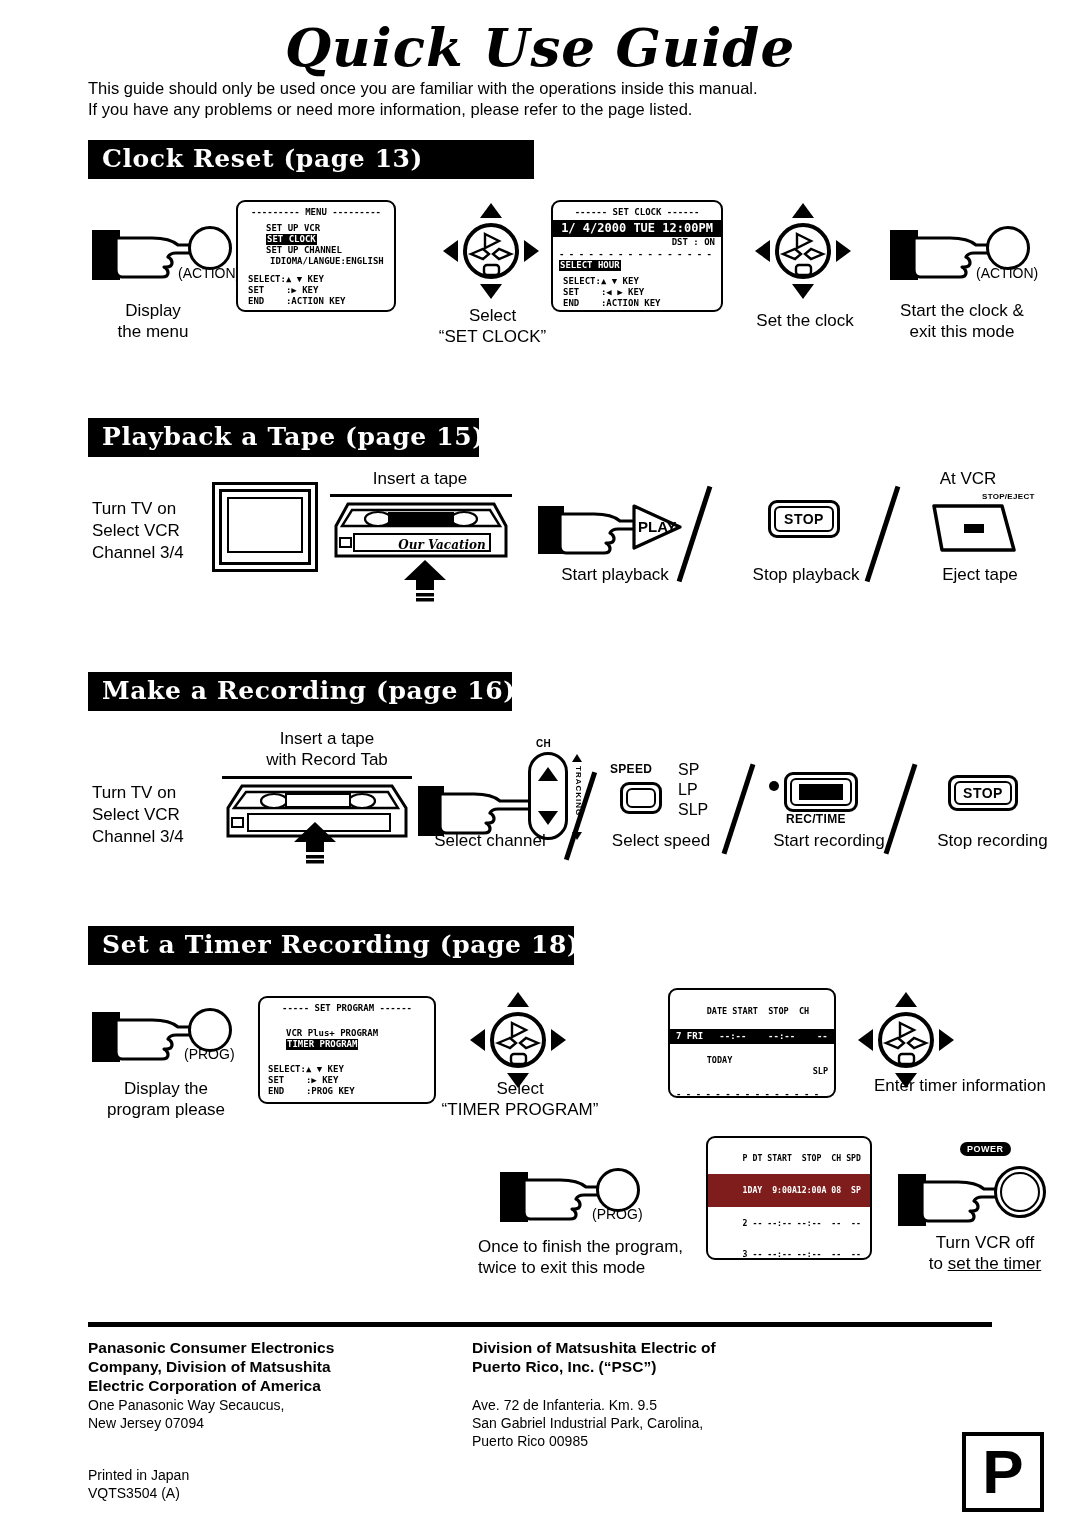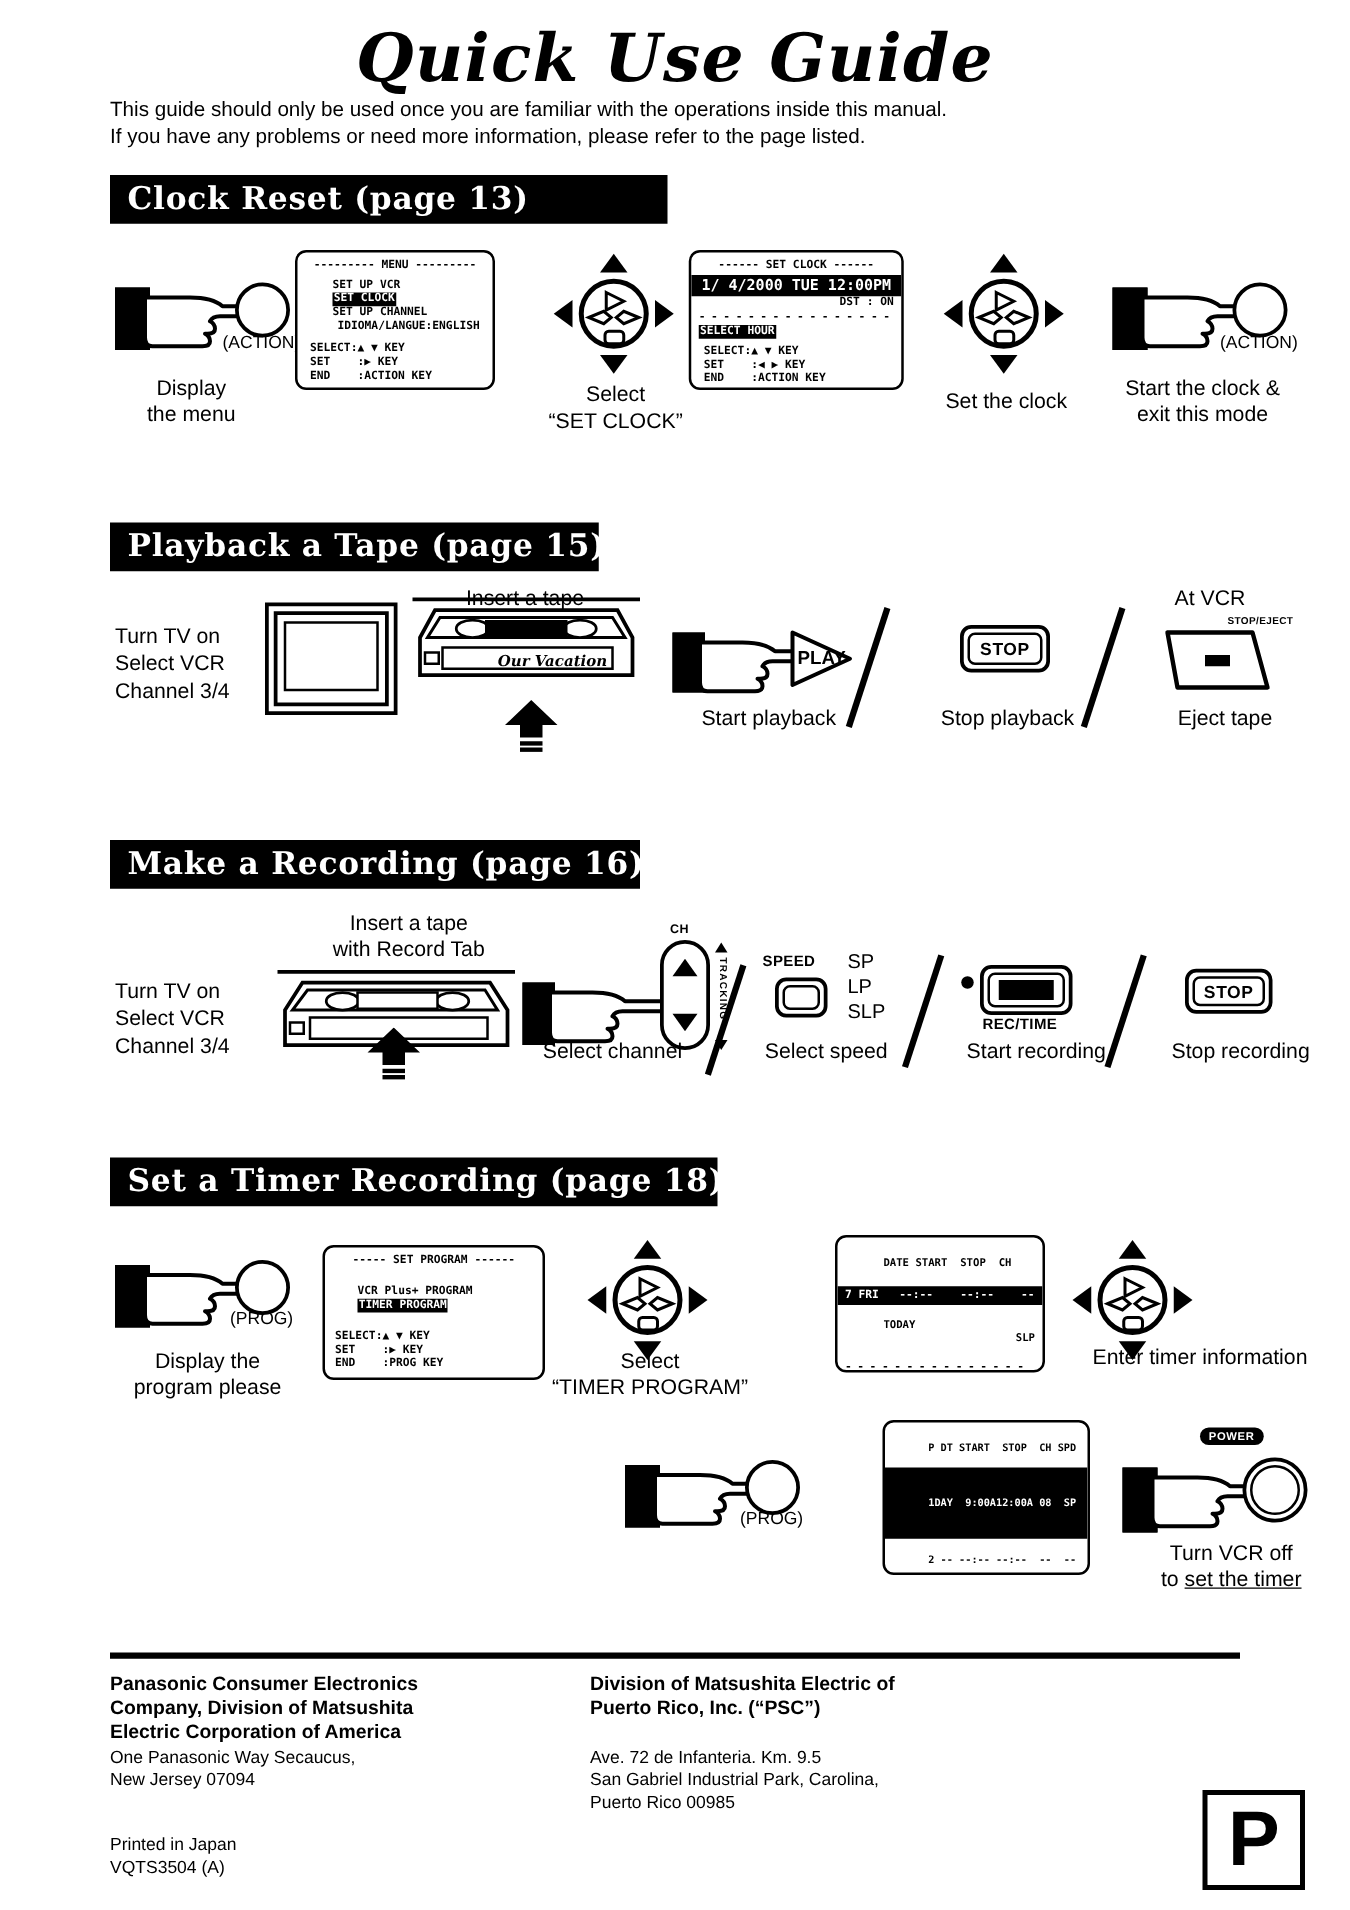--- a/index.html
+++ b/index.html
@@ -220,21 +220,21 @@
     <div>Select VCR</div>
     <div>Channel 3/4</div>
   </div>
 
   <div class="tv" style="left:212px;top:482px;width:106px;height:90px;">
     <div class="b2"></div>
     <div class="screen"></div>
   </div>
 
   <div class="cap" style="left:330px;top:468px;width:180px;">Insert a tape</div>
-  <div class="cass" style="left:330px;top:478px;width:182px;height:72px;">
+  <div class="cass" style="left:330px;top:494px;width:182px;height:72px;">
     <div class="slot" style="left:0;top:0;width:182px;"></div>
     <svg width="182" height="72" style="position:absolute;left:0;top:4px;">
       <path d="M18,6 L164,6 L176,28 L176,58 L6,58 L6,28 Z" fill="#fff" stroke="#000" stroke-width="3"></path>
       <path d="M22,12 L160,12 L170,28 L12,28 Z" fill="#fff" stroke="#000" stroke-width="2.4"></path>
       <ellipse cx="48" cy="21" rx="13" ry="7" fill="#fff" stroke="#000" stroke-width="2.2"></ellipse>
       <ellipse cx="134" cy="21" rx="13" ry="7" fill="#fff" stroke="#000" stroke-width="2.2"></ellipse>
       <rect x="58" y="14" width="66" height="13" fill="#000"></rect>
       <rect x="24" y="36" width="136" height="17" fill="#fff" stroke="#000" stroke-width="2"></rect>
       <rect x="10" y="40" width="11" height="9" fill="#fff" stroke="#000" stroke-width="2"></rect>
     </svg>
@@ -426,26 +426,30 @@
   <div class="cap" style="left:850px;top:1075px;width:220px;">Enter timer information</div>
 
   <div class="handunit" style="left:500px;top:1160px;width:150px;height:70px;">
     <div class="cuff" style="left:0;top:12px;width:24px;height:46px;"></div>
     <svg width="150" height="70" style="position:absolute;left:0;top:0;">
       <path d="M24,20 L60,20 Q78,20 86,27 L108,27 Q114,27 114,31 Q114,35 108,35 L84,35 Q78,35 76,39 Q80,41 80,45 Q80,49 74,49 L72,49 Q76,51 76,55 Q76,59 70,59 L30,59 Q24,59 24,52 Z" fill="#fff" stroke="#000" stroke-width="3.2" stroke-linejoin="round"></path>
     </svg>
     <div class="rbtn" style="left:96px;top:8px;width:44px;height:44px;"></div>
   </div>
   <div class="btnlabel" style="left:592px;top:1206px;">(PROG)</div>
+  <div class="cap" style="left:478px;top:1236px;width:300px;text-align:left;">
+    <div>Once to finish the program,</div>
+    <div>twice to exit this mode</div>
+  </div>
 
   <div class="osd" style="left:706px;top:1136px;width:166px;height:124px;font-size:8.2px;line-height:10.5px;padding:4px 5px;">
     <div class="row">
       <span>P</span><span> </span><span>DT</span><span> </span><span>START</span><span>  </span><span>STOP</span><span>  </span><span>CH</span><span> </span><span>SPD</span>
     </div>
-    <div class="row" style="background:#000000;color:#fff;margin:0 -5px;padding:13px 5px;">
+    <div class="row" style="background:#7f1d1d;color:#fff;margin:0 -5px;padding:1px 5px;">
       <span>1</span><span>DAY</span><span>  </span><span>9:00A</span><span>12:00A</span><span> </span><span>08</span><span>  </span><span>SP</span>
     </div>
     <div class="row">
       <span>2</span><span> </span><span>--</span><span> </span><span>--:--</span><span> </span><span>--:--</span><span>  </span><span>--</span><span>  </span><span>--</span>
     </div>
     <div class="row">
       <span>3</span><span> </span><span>--</span><span> </span><span>--:--</span><span> </span><span>--:--</span><span>  </span><span>--</span><span>  </span><span>--</span>
     </div>
 
   </div>

